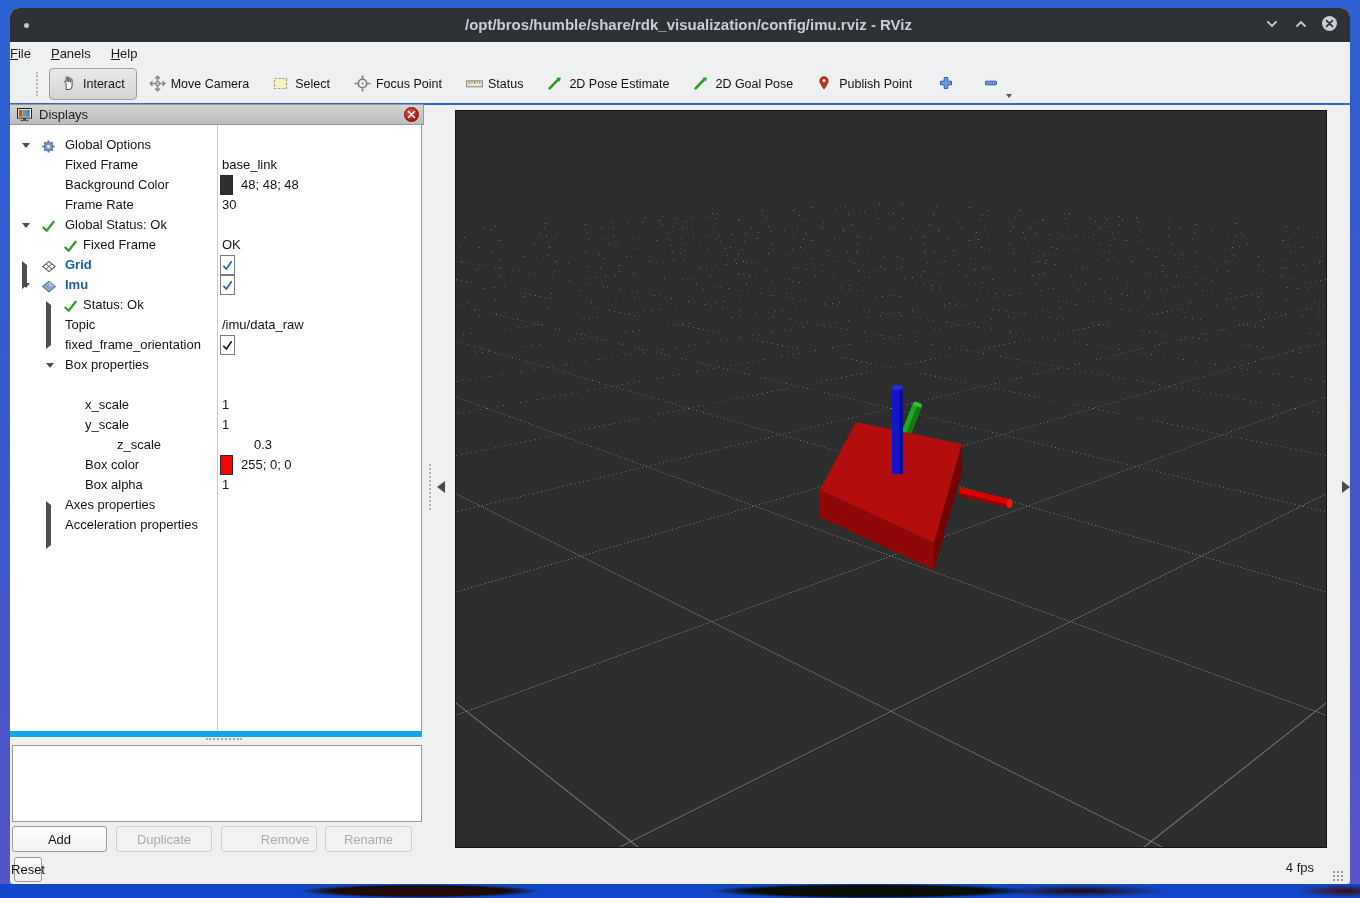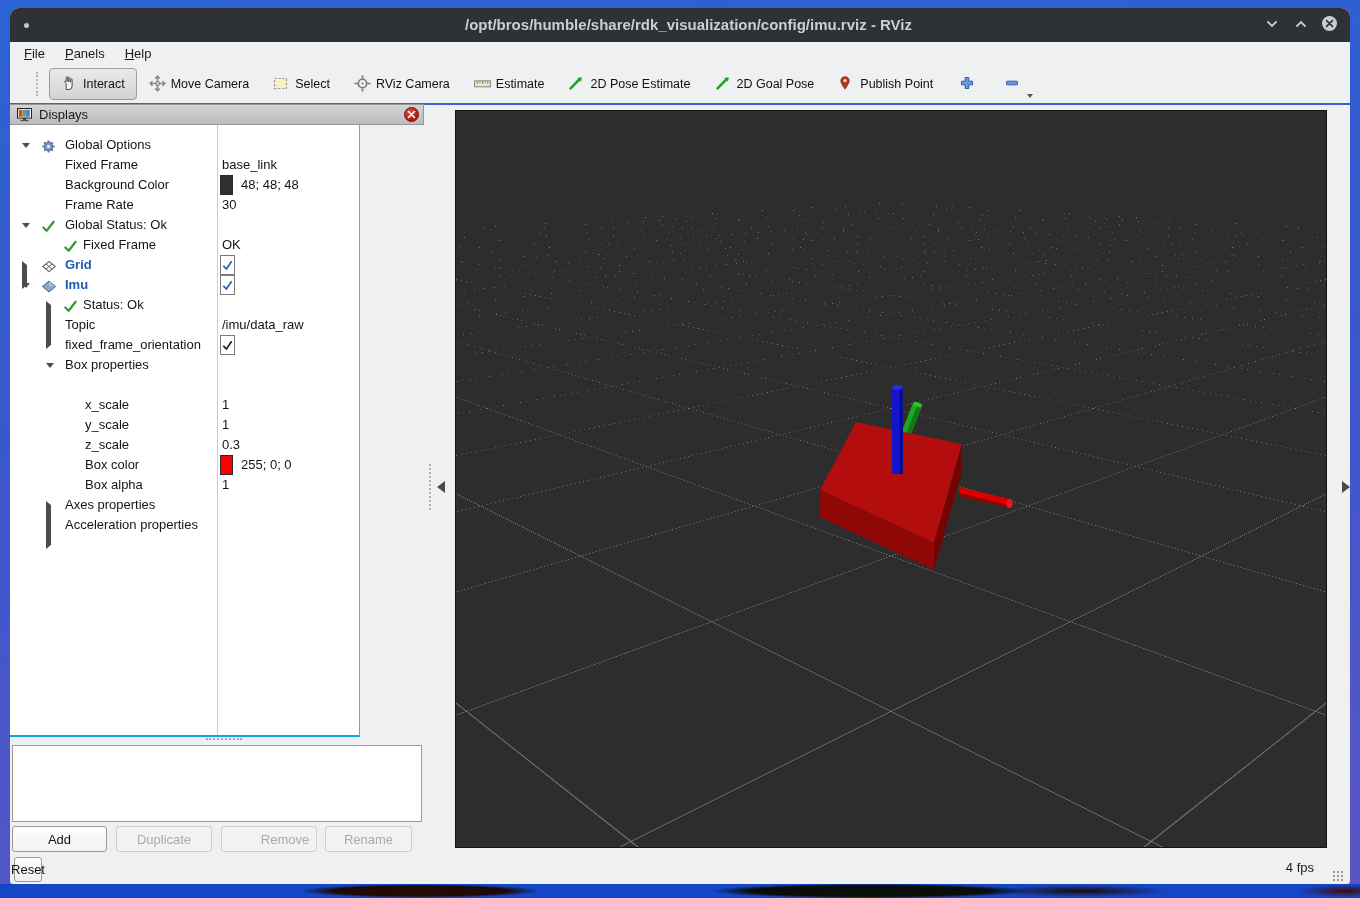--- a/index.html
+++ b/index.html
@@ -19,21 +19,21 @@
   
   #titlebar{position:absolute;left:0;top:0;width:1340px;height:34px;background:#2e3237;
     border-radius:9px 9px 0 0;}
   #app-dot{position:absolute;left:14px;top:15px;width:5px;height:5px;border-radius:50%;background:#c2c7cf;}
   #title-text{position:absolute;left:0;right:0;top:0;height:34px;line-height:34px;text-align:center;
     color:#c9cfd6;font-weight:bold;font-size:15px;padding-left:17px;}
   #win-controls{position:absolute;right:12px;top:9px;display:flex;gap:12px;align-items:center;}
   .win-btn{width:17px;height:17px;display:flex;align-items:center;justify-content:center;cursor:default;}
   
   #menubar{position:absolute;left:0;top:34px;width:1340px;height:22px;display:flex;align-items:center;
-    padding-left:14px;box-sizing:border-box;gap:20px;font-size:13px;color:#1a1a1a;}
+    box-sizing:border-box;gap:20px;font-size:13px;color:#1a1a1a;}
   .menu-item .u{text-decoration:underline;}
   
   #toolbar{position:absolute;left:0;top:56px;width:1340px;height:39px;display:flex;align-items:center;
     padding-left:24px;box-sizing:border-box;}
   #toolbar-underline{position:absolute;left:0;top:95px;width:1340px;height:2px;background:#3566cc;}
   .tb-handle{width:4px;height:24px;border-left:2px dotted #b7b7b7;margin:0 7px 0 2px;}
   .tool{display:flex;align-items:center;gap:5px;height:30px;padding:0 11px;font-size:12.5px;color:#111;
     border:1px solid transparent;border-radius:4px;white-space:nowrap;}
   .tool.active{background:linear-gradient(#eaeaea,#d3d3d3);border:1px solid #9c9c9c;}
   .tool .ticon{width:17px;height:17px;display:inline-flex;}
@@ -41,22 +41,22 @@
   .tb-caret{width:0;height:0;border-left:3.5px solid transparent;border-right:3.5px solid transparent;
     border-top:4px solid #555;align-self:flex-end;margin:0 0 5px -8px;}
   
   #panel-header{position:absolute;left:0;top:96px;width:414px;height:21px;box-sizing:border-box;
     background:linear-gradient(#d4d4d4,#bcbcbc);border:1px solid #979797;border-left:none;
     display:flex;align-items:center;padding:0 4px 0 6px;font-size:13px;color:#1c1c1c;}
   #panel-header .ph-icon{width:17px;height:16px;margin-right:6px;display:inline-flex;}
   #panel-close{margin-left:auto;width:15px;height:15px;border-radius:50%;
     background:radial-gradient(circle at 35% 30%,#e2524a,#b61410 70%);border:1px solid #7c0c08;
     display:flex;align-items:center;justify-content:center;box-sizing:border-box;}
-  #tree{position:absolute;left:0;top:117px;width:350px;height:612px;background:#ffffff;
-    border-right:1px solid #9a9a9a;border-bottom:2px solid #0ea5e9;box-sizing:border-box;overflow:hidden;}
+  #tree{position:absolute;left:0;top:117px;width:412px;height:612px;background:#ffffff;
+    border-right:1px solid #9a9a9a;border-bottom:6px solid #0ea5e9;box-sizing:border-box;overflow:hidden;}
   #col-divider{position:absolute;left:207px;top:0;bottom:0;width:1px;background:#cccccc;}
   .tree-row{position:absolute;left:0;width:100%;height:20px;font-size:13px;color:#141414;}
   .tree-row span{position:absolute;top:0;height:20px;line-height:20px;}
   .t-icon{width:18px;display:inline-flex !important;align-items:center;}
   .t-icon svg{margin-top:3px;}
   .lbl-display{font-weight:bold;color:#1f5cb0;}
   .tri-d{display:inline-block;width:0;height:0;border-left:4px solid transparent;
     border-right:4px solid transparent;border-top:5px solid #4d4d4d;margin-top:8px;}
   .tri-r{display:inline-block;width:0;height:0;border-top:4px solid transparent;
     border-bottom:4px solid transparent;border-left:5px solid #4d4d4d;margin-top:6px;}
@@ -172,30 +172,30 @@
           <span>Select</span>
         </div>
         <div class="tool">
           <span class="ticon">
             <svg width="17" height="17" viewBox="0 0 16 16">
               <circle cx="8" cy="8" r="4" fill="none" stroke="#787878" stroke-width="1.6"></circle>
               <path d="M8 0.5V3.2 M8 12.8V15.5 M0.5 8H3.2 M12.8 8H15.5" stroke="#787878" stroke-width="1.6"></path>
               <circle cx="8" cy="8" r="1" fill="#787878"></circle>
             </svg>
           </span>
-          <span>RViz Camera</span>
+          <span>Focus Point</span>
         </div>
         <div class="tool">
           <span class="ticon">
             <svg width="17" height="17" viewBox="0 0 16 16">
               <rect x="0.5" y="5.5" width="15" height="5.6" fill="#efe7c4" stroke="#8a8a8a" stroke-width="1"></rect>
               <path d="M3 5.8v2.6 M5.5 5.8v2 M8 5.8v2.6 M10.5 5.8v2 M13 5.8v2.6" stroke="#8a8a8a" stroke-width="1"></path>
             </svg>
           </span>
-          <span>Estimate</span>
+          <span>Status</span>
         </div>
         <div class="tool">
           <span class="ticon">
             <svg width="16" height="16" viewBox="0 0 16 16">
               <path d="M2.6 13.4 L10.6 5.2" stroke="#1fa11f" stroke-width="2.6" stroke-linecap="round"></path>
               <polygon points="9.2,3.0 13.8,2.2 13.0,6.8" fill="#1fa11f"></polygon>
             </svg>
           </span>
           <span>2D Pose Estimate</span>
         </div>
@@ -371,21 +371,21 @@
           <span class="t-label" style="left: 55px;">Box properties</span>
         </div>
         <div class="tree-row" style="top: 270px;">
           <span class="t-label" style="left: 75px;">x_scale</span>
           <span class="val-text">1</span>
         </div>
         <div class="tree-row" style="top: 290px;">
           <span class="t-label" style="left: 75px;">y_scale</span>
           <span class="val-text">1</span>
         </div>
-        <div class="tree-row" style="top: 310px;">
+        <div class="tree-row" style="top: 310px; margin-left: 32px;">
           <span class="t-label" style="left: 75px;">z_scale</span>
           <span class="val-text">0.3</span>
         </div>
         <div class="tree-row" style="top: 330px;">
           <span class="t-label" style="left: 75px;">Box color</span>
           <span class="swatch" style="background: rgb(255, 0, 0);"></span>
           <span class="val-text with-swatch">255; 0; 0</span>
         </div>
         <div class="tree-row" style="top: 350px;">
           <span class="t-label" style="left: 75px;">Box alpha</span>

